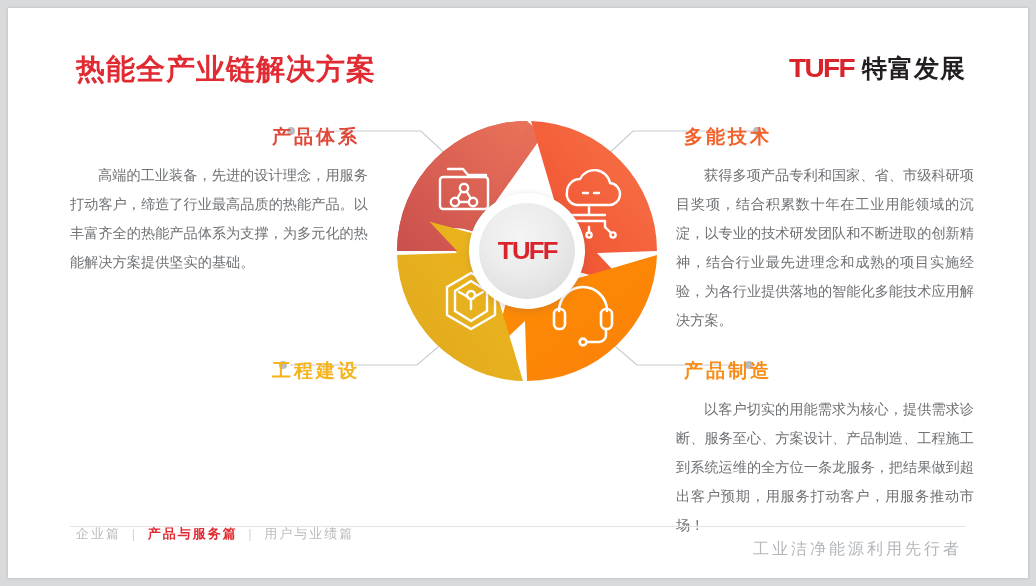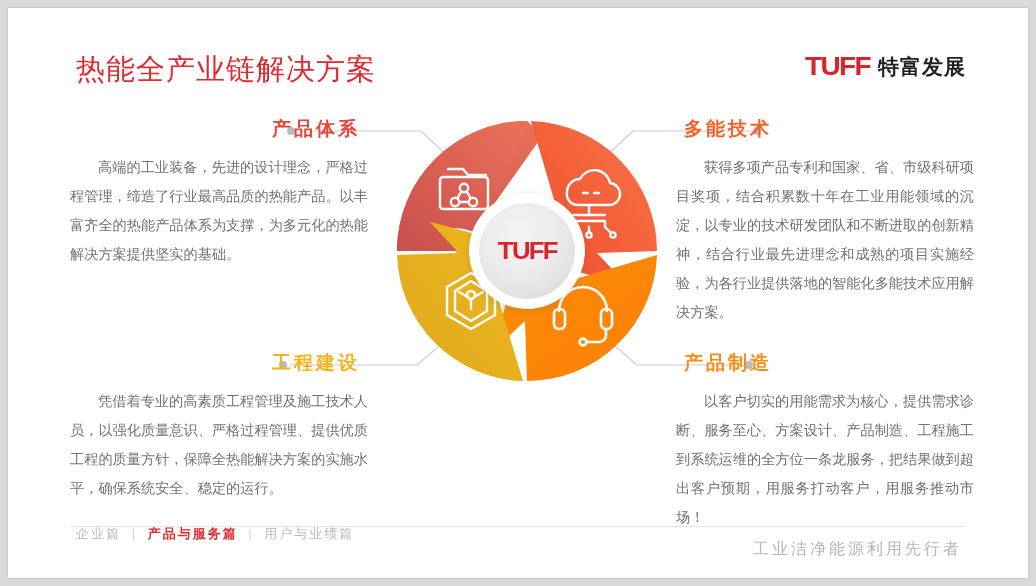--- a/index.html
+++ b/index.html
@@ -14,45 +14,45 @@
     position:absolute;left:8px;top:8px;
     width:1020px;height:570px;
     background:#ffffff;
     box-shadow:0 0 3px rgba(0,0,0,0.18);
     overflow:hidden;
   }
 
   
   .title{
     position:absolute;left:68px;top:42px;
-    font-size:29px;font-weight:normal;
+    font-size:29px;font-weight:bold;
     letter-spacing:1px;
     color:#e02b32;
     white-space:nowrap;
   }
   .brand{
     position:absolute;right:62px;top:44px;
     display:flex;align-items:center;gap:9px;
     white-space:nowrap;
   }
   .brand-mark{
     font-size:25px;font-weight:bold;
     color:#d9242c;
     letter-spacing:-1.5px;
     font-family:"Liberation Sans","DejaVu Sans",sans-serif;
     transform:scaleX(1.12);
     transform-origin:left center;
     margin-right:6px;
   }
   .brand-cn{
-    font-size:21px;font-weight:bold;color:#231f20;letter-spacing:1px;
-  }
-
-  
-  .block{position:absolute;width:298px;}
+    font-size:25px;font-weight:bold;color:#231f20;letter-spacing:1px;
+  }
+
+  
+  .block{position:absolute;width:298px;margin-top:8px;}
   .block.left{left:62px;text-align:justify;}
   .block.right{left:668px;text-align:justify;}
   .blk-tl{top:108px;}
   .blk-tr{top:108px;}
   .blk-bl{top:342px;}
   .blk-br{top:342px;}
 
   .blk-head{
     font-size:19px;font-weight:bold;letter-spacing:3px;
     margin-bottom:11px;white-space:nowrap;
@@ -225,31 +225,30 @@
   </div>
 
   <div class="hub">
     <div class="hub-inner">
       <span class="hub-logo">TUFF</span>
     </div>
   </div>
 
   <div class="block left blk-tl">
     <div class="blk-head" style="color:#e0483a">产品体系</div>
-    <div class="blk-body">高端的工业装备，先进的设计理念，严格过程管理，缔造了行业最高品质的热能产品。以丰富齐全的热能产品体系为支撑，为多元化的热能解决方案提供坚实的基础。</div>
+    <div class="blk-body">高端的工业装备，先进的设计理念，用服务打动客户，缔造了行业最高品质的热能产品。以丰富齐全的热能产品体系为支撑，为多元化的热能解决方案提供坚实的基础。</div>
   </div>
 
   <div class="block right blk-tr">
     <div class="blk-head" style="color:#f4622a">多能技术</div>
     <div class="blk-body">获得多项产品专利和国家、省、市级科研项目奖项，结合积累数十年在工业用能领域的沉淀，以专业的技术研发团队和不断进取的创新精神，结合行业最先进理念和成熟的项目实施经验，为各行业提供落地的智能化多能技术应用解决方案。</div>
   </div>
 
   <div class="block left blk-bl">
     <div class="blk-head" style="color:#f5b31c">工程建设</div>
-    <div class="blk-body">凭借着专业的高素质工程管理及施工技术人员，以强化质量意识、严格过程管理、提供优质工程的质量方针，保障全热能解决方案的实施水平，确保系统安全、稳定的运行。</div>
   </div>
 
   <div class="block right blk-br">
     <div class="blk-head" style="color:#f98c16">产品制造</div>
     <div class="blk-body">以客户切实的用能需求为核心，提供需求诊断、服务至心、方案设计、产品制造、工程施工到系统运维的全方位一条龙服务，把结果做到超出客户预期，用服务打动客户，用服务推动市场！</div>
   </div>
 
   <div class="footer-rule"></div>
 
   <div class="footer-left">

